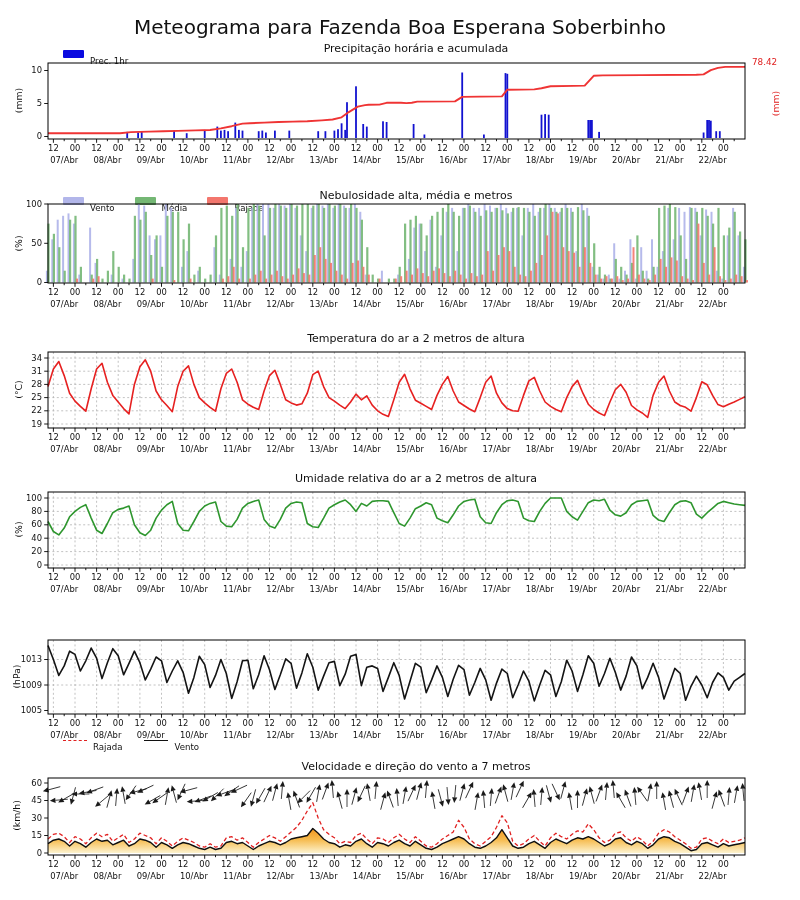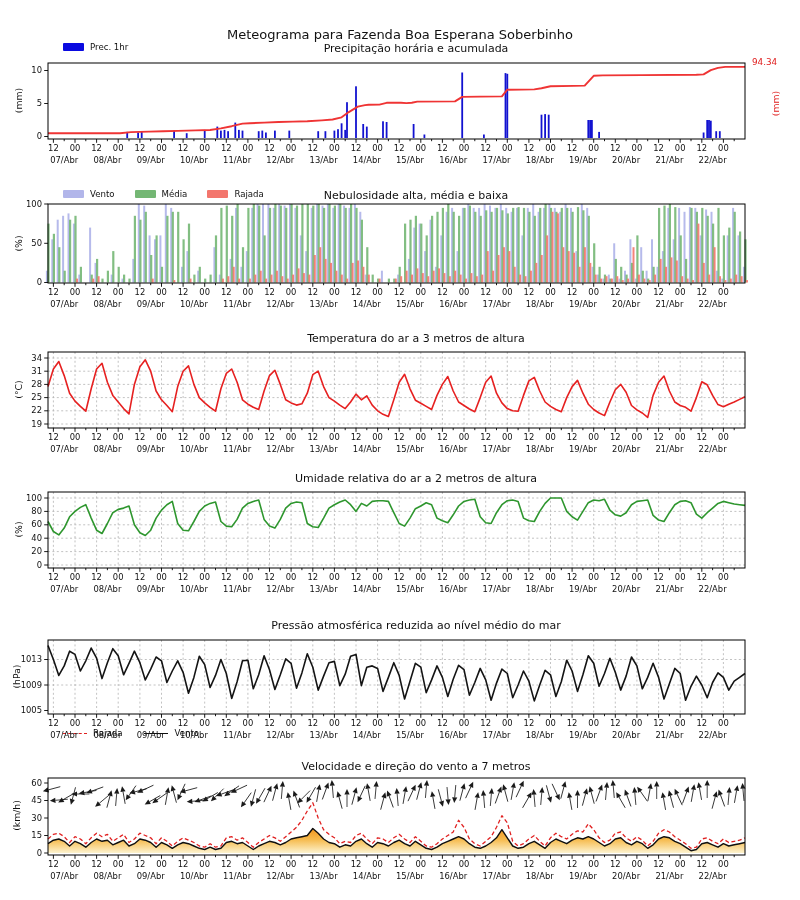--- a/index.html
+++ b/index.html
@@ -1,43 +1,42 @@
 <!DOCTYPE html>
 <html><head>
 <meta charset="utf-8">
 <style>
   html,body{margin:0;padding:0;background:#fff;}
   .page{position:relative;width:800px;height:900px;background:#fff;overflow:hidden;
         font-family:"DejaVu Sans","Liberation Sans",sans-serif;color:#000;}
-  .main-title{position:absolute;top:27px;left:0;width:800px;text-align:center;
-              font-size:13px;color:#111;}
+  .main-title{position:absolute;top:15px;left:0;width:800px;text-align:center;
+              font-size:20px;color:#111;}
   .chart-title{position:absolute;left:416px;transform:translateX(-50%);
                font-size:11px;color:#111;white-space:nowrap;}
   .legend{position:absolute;display:flex;align-items:center;gap:6px;font-size:8.6px;color:#111;}
   .legend .sw{display:inline-block;width:21px;height:8px;border-radius:1px;}
   .legend .ln{display:inline-block;width:24px;height:0;border-top:1.6px solid #000;}
-  .legend .lbl{white-space:nowrap;}
+  .legend .lbl{white-space:nowrap;margin-top:14px;}
   .ylab{position:absolute;width:80px;text-align:center;font-size:9.3px;color:#111;
         transform:rotate(-90deg);transform-origin:center center;}
   .ylab-right{color:#e02020;}
   .acc-label{position:absolute;font-size:8.8px;color:#e02020;}
   svg text{font-family:"DejaVu Sans","Liberation Sans",sans-serif;}
   #plot{position:absolute;top:0;left:0;}
 </style>
 </head>
 <body>
 
 <div class="page">
   <div class="main-title">Meteograma para Fazenda Boa Esperana Soberbinho</div>
 
   <div class="chart-title" style="top:42px">Precipitação horária e acumulada</div>
-  <div class="chart-title" style="top:189px">Nebulosidade alta, média e baixa</div>
-  <div class="chart-title" style="top:332px">Temperatura do ar a 3 metros de altura</div>
+  <div class="chart-title" style="top:189px">Nebulosidade alta, média e metros</div>
+  <div class="chart-title" style="top:332px">Temperatura do ar a 2 metros de altura</div>
   <div class="chart-title" style="top:472px">Umidade relativa do ar a 2 metros de altura</div>
-  <div class="chart-title" style="top:619px">Pressão atmosférica reduzida ao nível médio do mar</div>
   <div class="chart-title" style="top:760px">Velocidade e direção do vento a 7 metros</div>
 
   <div class="legend" style="left:63px;top:42px">
     <span class="sw" style="background: rgb(10, 10, 224);"></span>
     <span class="lbl">Prec. 1hr</span>
   </div>
   <div class="legend" style="left:63px;top:189px">
     <span class="sw" style="background: rgb(178, 182, 234);"></span>
     <span class="lbl">Vento</span>
     <span style="width:8px"></span>
@@ -55,21 +54,21 @@
     <span class="lbl">Vento</span>
   </div>
 
   <div class="ylab" style="left:-22px;top:95px">(mm)</div>
   <div class="ylab" style="left:-22px;top:238px">(%)</div>
   <div class="ylab" style="left:-22px;top:384px">(°C)</div>
   <div class="ylab" style="left:-22px;top:524px">(%)</div>
   <div class="ylab" style="left:-24px;top:671px">(hPa)</div>
   <div class="ylab" style="left:-24px;top:810px">(km/h)</div>
   <div class="ylab ylab-right" style="left:735px;top:98px">(mm)</div>
-  <div class="acc-label" style="left:752px;top:57px">94.34</div>
+  <div class="acc-label" style="left:752px;top:57px">78.42</div>
 
   <svg id="plot" width="800" height="900">
       <defs>
         <linearGradient id="gw" x1="0" y1="0" x2="0" y2="1">
           <stop offset="0%" stop-color="#f0951e"></stop>
           <stop offset="45%" stop-color="#f6bb4e"></stop>
           <stop offset="100%" stop-color="#fdf3cf"></stop>
         </linearGradient>
       </defs>
       <rect x="126.3" y="131.9" width="1.8" height="6.1" fill="#1212d0"></rect>

